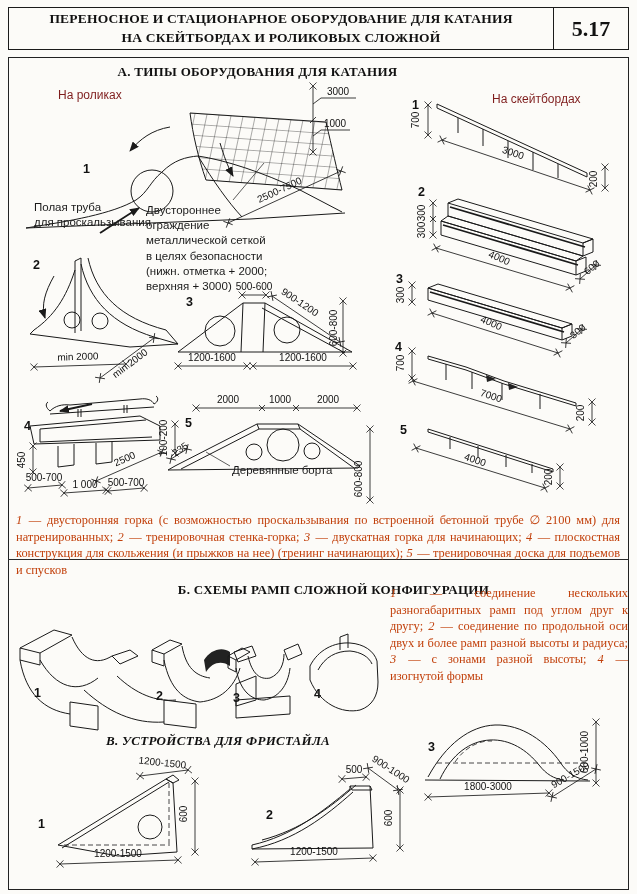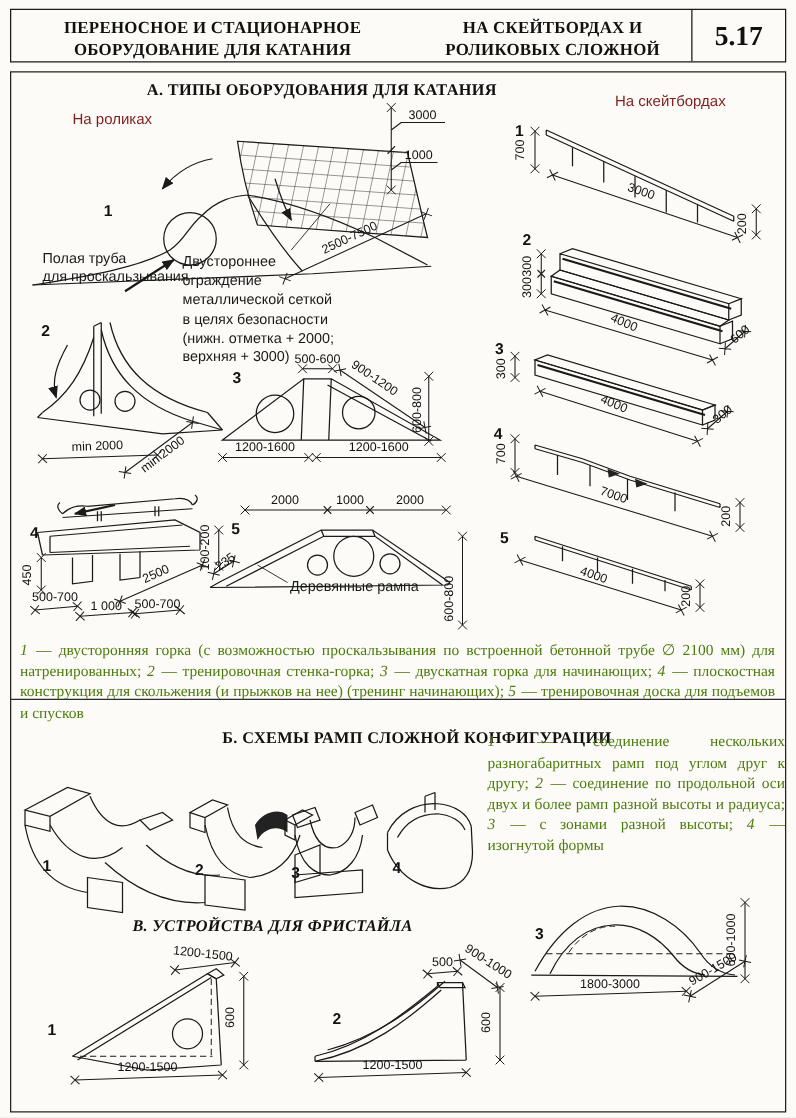--- a/index.html
+++ b/index.html
@@ -2,32 +2,32 @@
 <html><head>
 <meta charset="utf-8">
 <style>
   html,body{margin:0;padding:0;background:#e8e8e4;}
   #page{position:relative;width:637px;height:894px;background:#fcfbf8;overflow:hidden;
         font-family:"Liberation Sans",sans-serif;color:#111;}
   .abs{position:absolute;}
   .box{border:1.6px solid #1b1b1b;background:#fcfbf8;}
   
   #hdr{left:8px;top:7px;width:619px;height:41px;display:flex;}
-  #hdr .tcell{flex:1;display:flex;flex-direction:row;justify-content:center;text-align:center;
-      font-family:"Liberation Serif",serif;font-weight:bold;font-size:13.5px;line-height:1.35;letter-spacing:.2px;align-items:flex-end;}
+  #hdr .tcell{flex:1;display:flex;flex-direction:column;justify-content:center;text-align:center;
+      font-family:"Liberation Serif",serif;font-weight:bold;font-size:13.5px;line-height:1.35;letter-spacing:.2px;}
   #hdr .ccell{width:74px;border-left:1.6px solid #1b1b1b;display:flex;align-items:center;justify-content:center;
       font-family:"Liberation Serif",serif;font-weight:bold;font-size:22px;}
   
   #frame{left:8px;top:57px;width:619px;height:831px;border:1.3px solid #222;background:transparent;}
   .sechead{font-family:"Liberation Serif",serif;font-weight:bold;font-size:13px;letter-spacing:.3px;text-align:center;}
   .collbl{font-size:12px;color:#7f1d1d;}
   .num{font-weight:bold;font-size:12.5px;color:#111;}
   .lbl{font-size:11.5px;line-height:1.32;color:#1a1a1a;}
   .pre{white-space:pre-line;}
-  .legend{font-family:"Liberation Serif",serif;font-size:12.4px;line-height:1.34;text-align:justify;color:#4d7c0f;}
+  .legend{font-family:"Liberation Serif",serif;font-size:12.4px;line-height:1.34;text-align:justify;color:#c2410c;}
   .legend i.seg-num{font-style:italic;font-weight:normal;padding-right:1px;}
   .divider{left:8px;top:559px;width:620px;height:0;border-top:1.2px solid #2a2a2a;}
   svg{position:absolute;left:0;top:0;}
   svg *{vector-effect:non-scaling-stroke;}
   .dt{font-family:"Liberation Sans",sans-serif;font-size:10px;fill:#111;}
   .ln{stroke:#1a1a1a;stroke-width:1;fill:none;}
   .ln2{stroke:#1a1a1a;stroke-width:1.8;fill:none;}
   .dl{stroke:#1a1a1a;stroke-width:.85;fill:none;}
   .thin{stroke:#1a1a1a;stroke-width:.7;fill:none;}
   .dash{stroke:#1a1a1a;stroke-width:.8;fill:none;stroke-dasharray:5 3;}
@@ -44,21 +44,21 @@
       <div>НА СКЕЙТБОРДАХ И РОЛИКОВЫХ СЛОЖНОЙ</div>
     </div>
     <div class="ccell">5.17</div>
   </div>
 
   <div class="abs" id="frame"></div>
   <div class="abs divider"></div>
 
   <div class="abs sechead" style="left:8px;top:64px;width:499px;">А. ТИПЫ ОБОРУДОВАНИЯ ДЛЯ КАТАНИЯ</div>
   <div class="abs collbl" style="left:58px;top:88px;">На роликах</div>
-  <div class="abs collbl" style="left:492px;top:74px;">На скейтбордах</div>
+  <div class="abs collbl" style="left:492px;top:92px;">На скейтбордах</div>
   <div class="abs sechead" style="left:24px;top:582px;width:619px;">Б. СХЕМЫ РАМП СЛОЖНОЙ КОНФИГУРАЦИИ</div>
   <div class="abs sechead" style="left:8px;top:733px;width:420px;font-style:italic;">В. УСТРОЙСТВА ДЛЯ ФРИСТАЙЛА</div>
 
   <div class="abs num" style="left:83px;top:162px;">1</div>
   <div class="abs num" style="left:33px;top:258px;">2</div>
   <div class="abs num" style="left:186px;top:295px;">3</div>
   <div class="abs num" style="left:24px;top:419px;">4</div>
   <div class="abs num" style="left:185px;top:416px;">5</div>
   <div class="abs num" style="left:412px;top:98px;">1</div>
   <div class="abs num" style="left:418px;top:185px;">2</div>
@@ -74,21 +74,21 @@
   <div class="abs num" style="left:428px;top:740px;">3</div>
 
   <div class="abs lbl pre" style="left:14px;top:200px;margin-left:20px;">Полая труба
 для проскальзывания</div>
   <div class="abs lbl pre" style="left:146px;top:203px;width:160px;">Двустороннее
 ограждение
 металлической сеткой
 в целях безопасности
 (нижн. отметка + 2000;
 верхняя + 3000)</div>
-  <div class="abs lbl" style="left:232px;top:463px;">Деревянные рампа</div>
+  <div class="abs lbl" style="left:232px;top:463px;">Деревянные борта</div>
 
   <div class="abs legend" style="left:16px;top:512px;width:604px;"><i class="seg-num">1</i> — двусторонняя горка (с возможностью проскальзывания по встроенной бетонной трубе ∅ 2100 мм) для натренированных; <i class="seg-num">2</i> — тренировочная стенка-горка; <i class="seg-num">3</i> — двускатная горка для начинающих; <i class="seg-num">4</i> — плоскостная конструкция для скольжения (и прыжков на нее) (тренинг начинающих); <i class="seg-num">5</i> — тренировочная доска для подъемов и спусков</div>
   <div class="abs legend" style="left:390px;top:585px;width:238px;"><i class="seg-num">1</i> — соединение нескольких разногабаритных рамп под углом друг к другу; <i class="seg-num">2</i> — соединение по продольной оси двух и более рамп разной высоты и радиуса; <i class="seg-num">3</i> — с зонами разной высоты; <i class="seg-num">4</i> — изогнутой формы</div>
 
   <svg width="637" height="894" viewBox="0 0 637 894">
     <defs>
       <marker id="tk" markerWidth="9" markerHeight="9" refX="4.5" refY="4.5" orient="auto" markerUnits="userSpaceOnUse">
         <path d="M1,8 L8,1 M1,1 L8,8" stroke="#1a1a1a" stroke-width="0.8" fill="none"></path>
       </marker>
       <marker id="ar" markerWidth="10" markerHeight="8" refX="9" refY="4" orient="auto" markerUnits="userSpaceOnUse">

